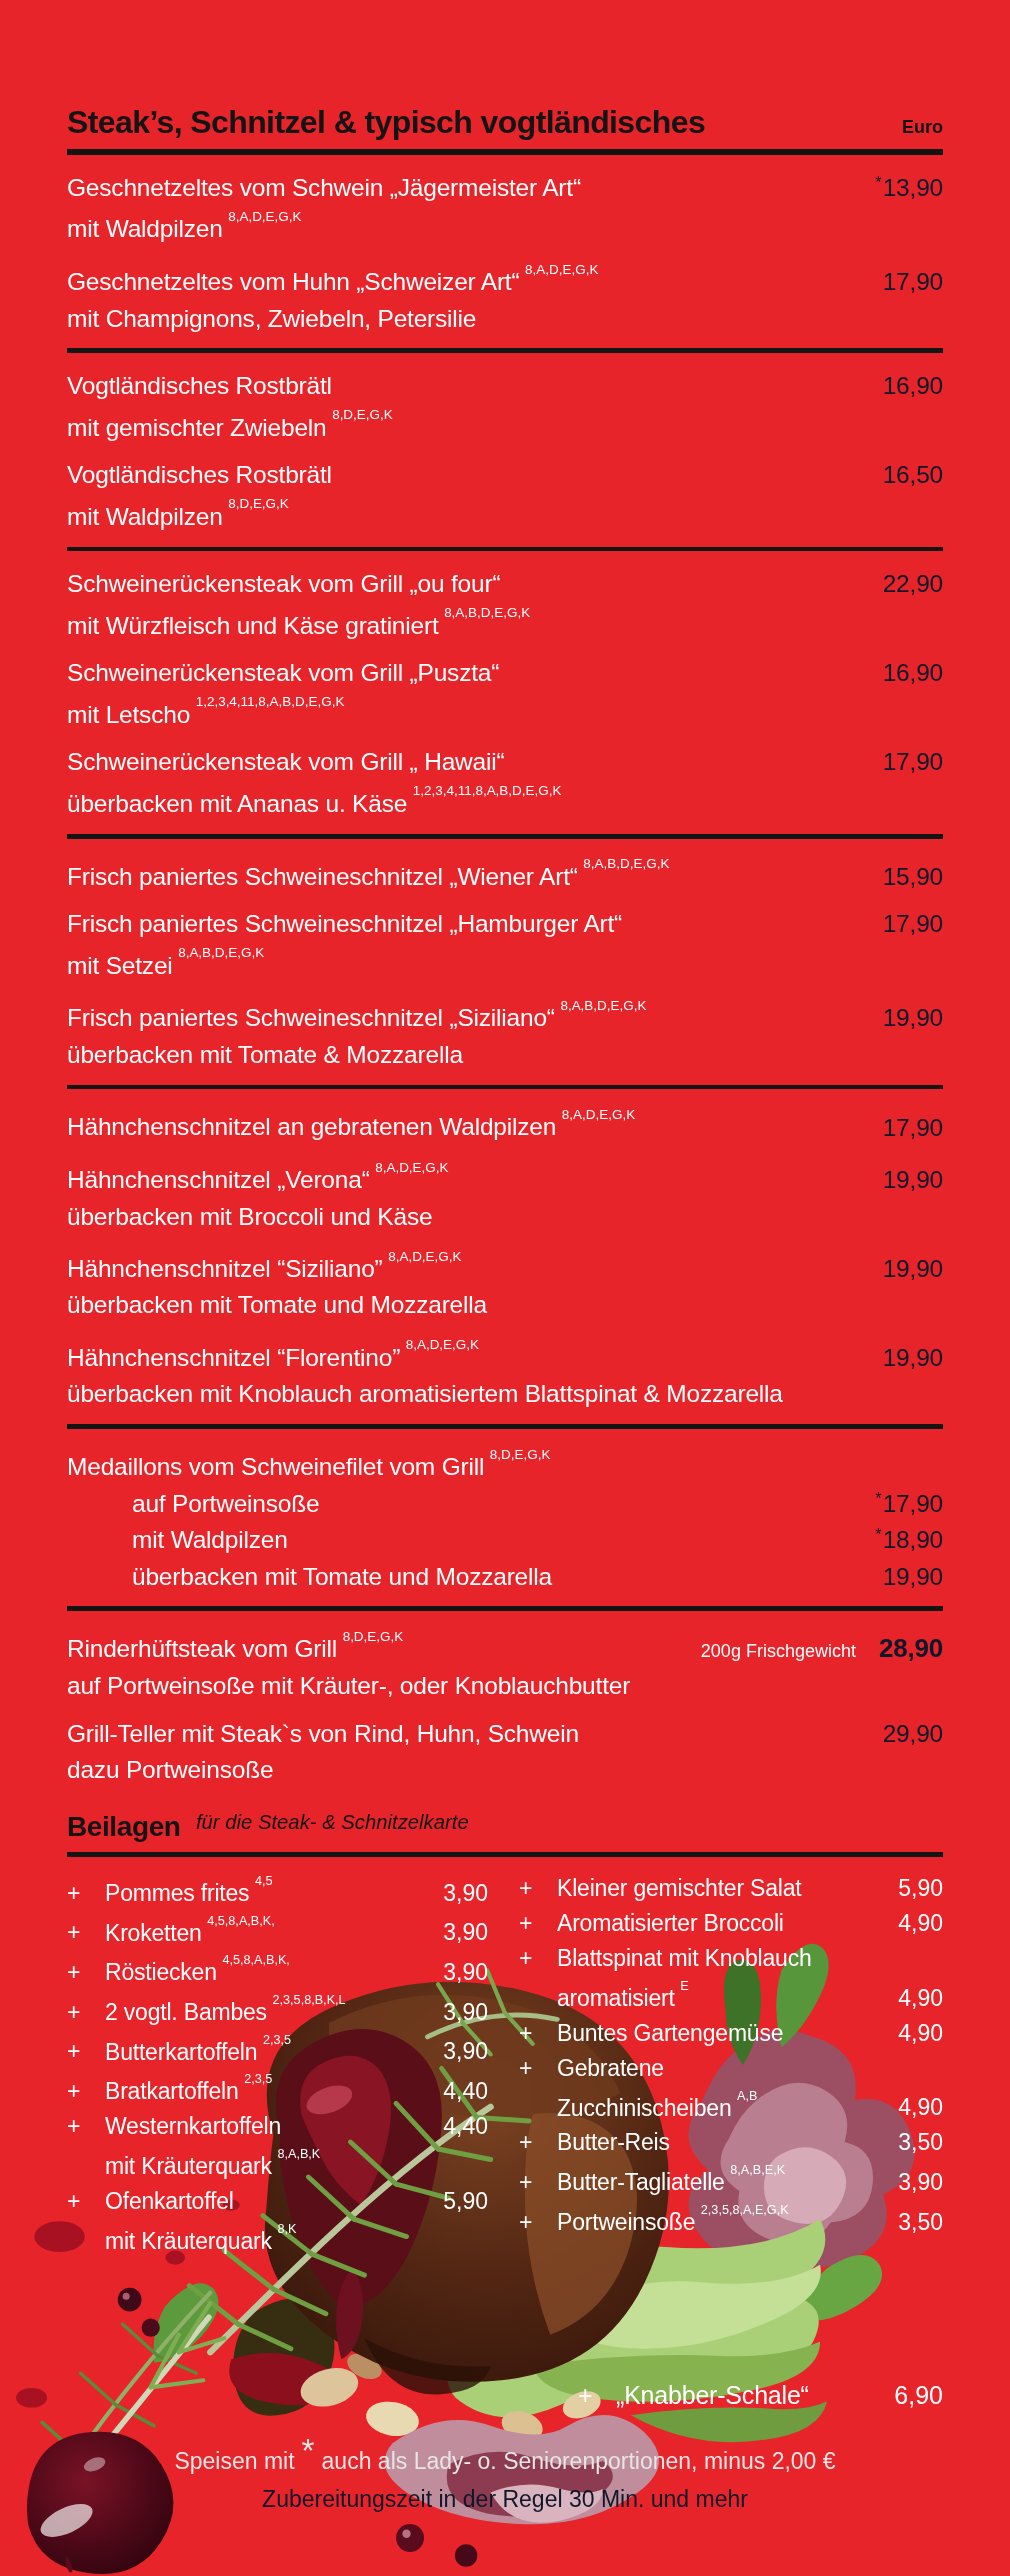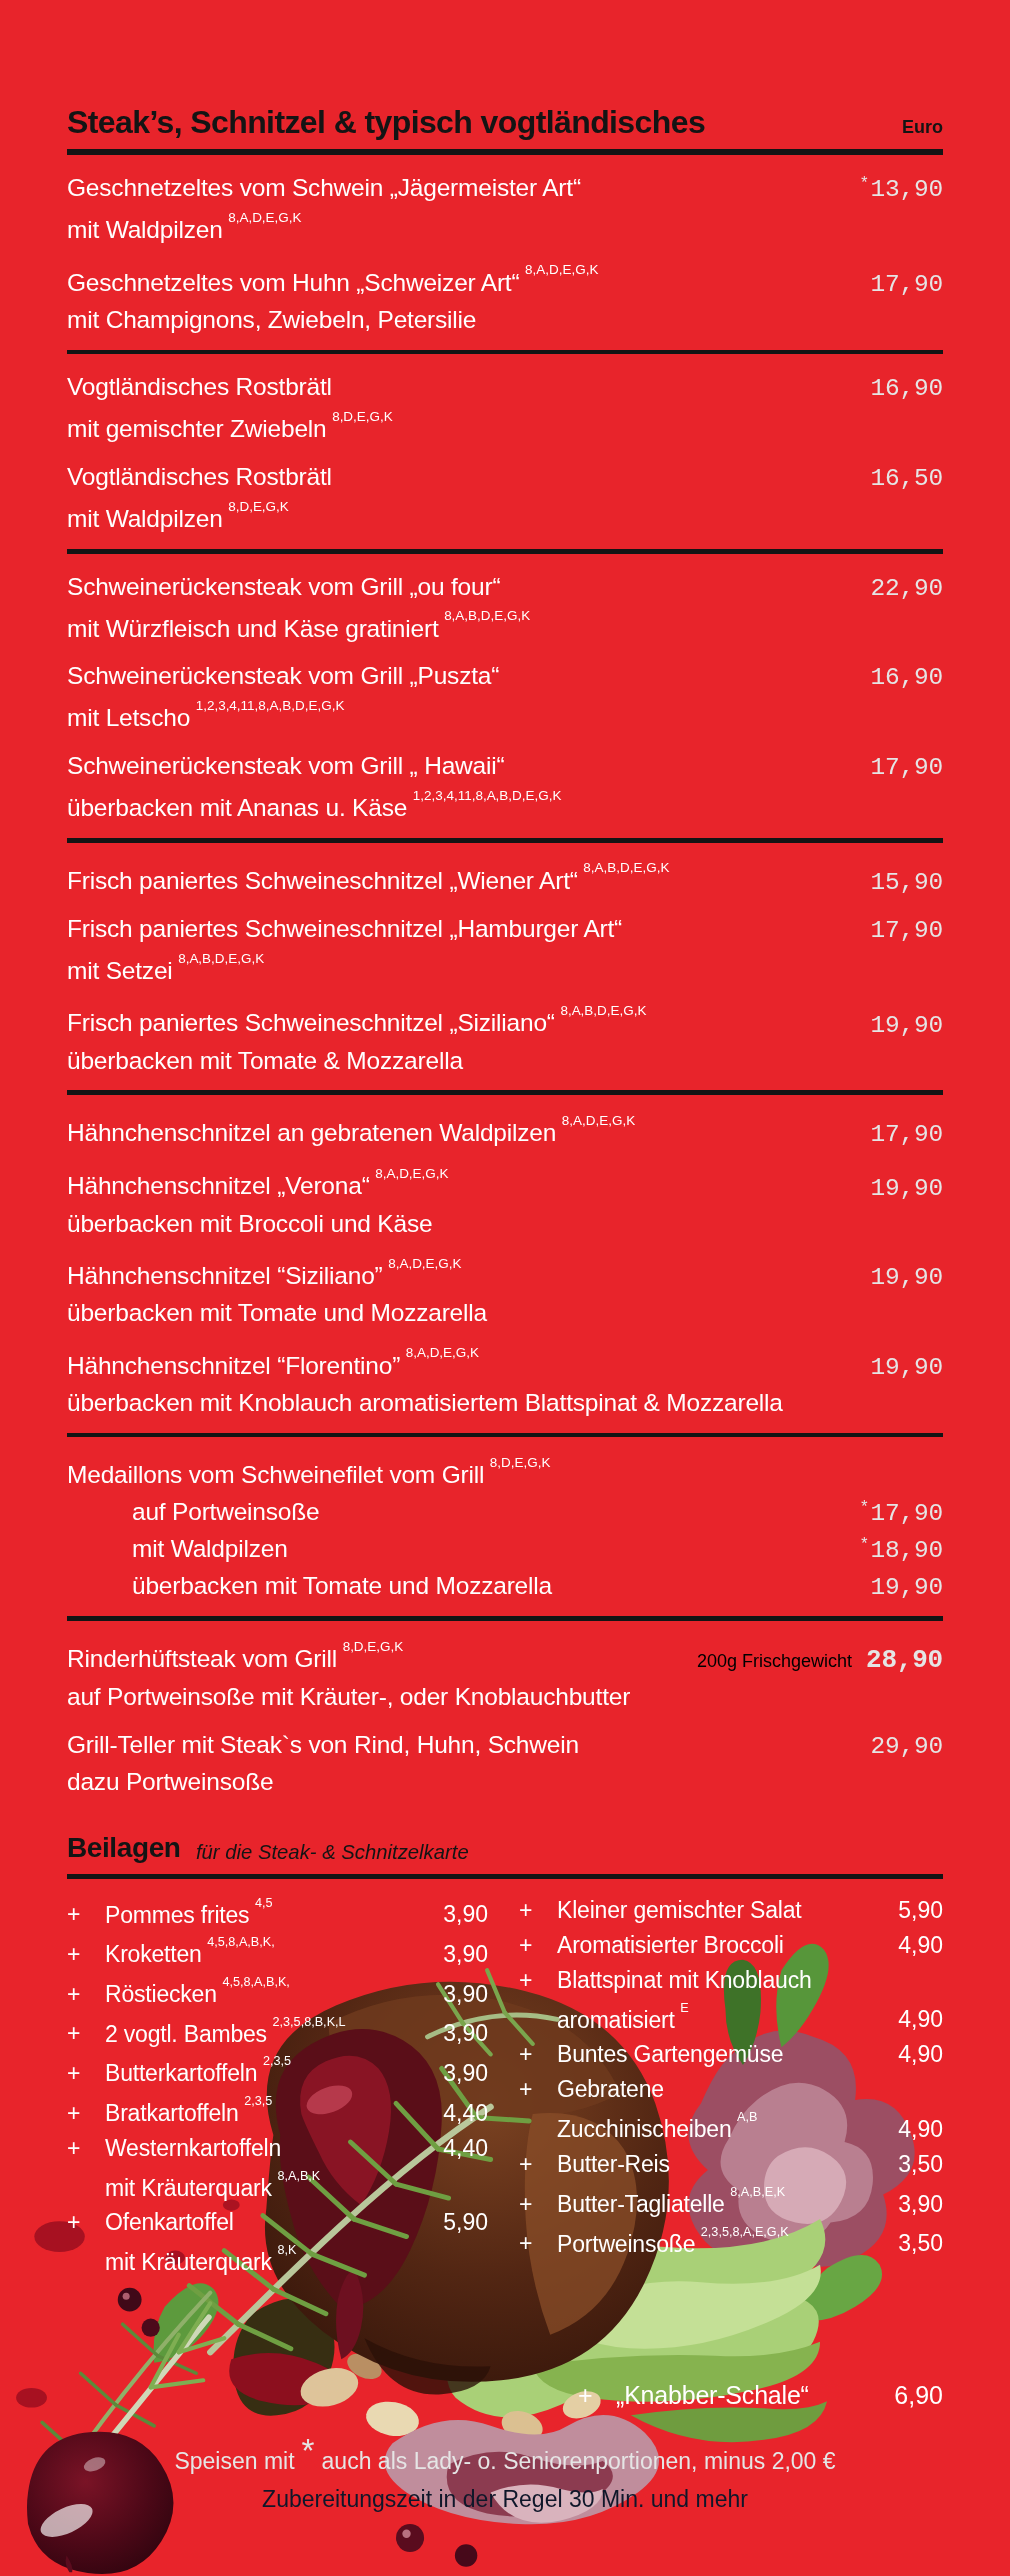--- a/index.html
+++ b/index.html
@@ -15,32 +15,32 @@
   
   .hrow{display:flex;align-items:baseline;justify-content:space-between;}
   .title{font-size:32px;font-weight:700;color:#141414;letter-spacing:-0.6px;}
   .euro{font-size:18px;font-weight:700;color:#141414;}
   .rule{height:5.6px;background:#141414;margin-top:8.4px;}
 
   
   .item{margin-top:18px;}
   .line{display:flex;align-items:baseline;}
   .t{flex:1;font-size:24.5px;color:#fff;letter-spacing:-0.2px;line-height:29.4px;}
-  .price{font-size:24.5px;color:#e5e5e5;white-space:nowrap;letter-spacing:-0.2px;font-family:Liberation Mono, monospace;}
+  .price{font-size:24.5px;color:#0f172a;white-space:nowrap;letter-spacing:-0.2px;}
   .price.big{font-weight:700;font-size:26px;}
   .star{font-size:0.66em;position:relative;top:-0.5em;margin-right:1.4px;}
   sup{font-size:0.55em;position:relative;top:-0.55em;margin-left:5.6px;letter-spacing:0;}
   sup:empty,.star:empty,.note:empty{display:none;}
   .sub{font-size:24.5px;color:#fff;margin-top:7px;letter-spacing:-0.2px;line-height:29.4px;}
-  .note{font-size:18px;color:#000000;margin-right:14px;white-space:nowrap;}
+  .note{font-size:18px;color:#ffffff;margin-right:23px;white-space:nowrap;}
   .divider{height:4.9px;background:#141414;margin-top:15.4px;}
   .children .line{padding-left:65px;margin-top:7px;}
 
   
-  .sides-head{display:flex;align-items:flex-end;margin-top:36px;}
+  .sides-head{display:flex;align-items:flex-start;margin-top:26px;}
   .sides-title{font-size:28px;font-weight:700;color:#141414;margin-right:15.4px;letter-spacing:-0.4px;}
   .sides-sub{font-size:20.3px;color:#141414;font-style:italic;}
   .rule2{height:4.9px;background:#141414;margin-top:9.8px;}
   .sides{display:flex;margin-top:9.8px;}
   .scol-left{width:421px;margin-right:31px;}
   .scol-right{flex:1;}
   .srow{display:flex;align-items:baseline;margin-top:7px;font-size:23px;color:#fff;line-height:28px;}
   .plus{width:38px;flex:none;}
   .st{flex:1;letter-spacing:-0.2px;}
   .sprice{white-space:nowrap;}

